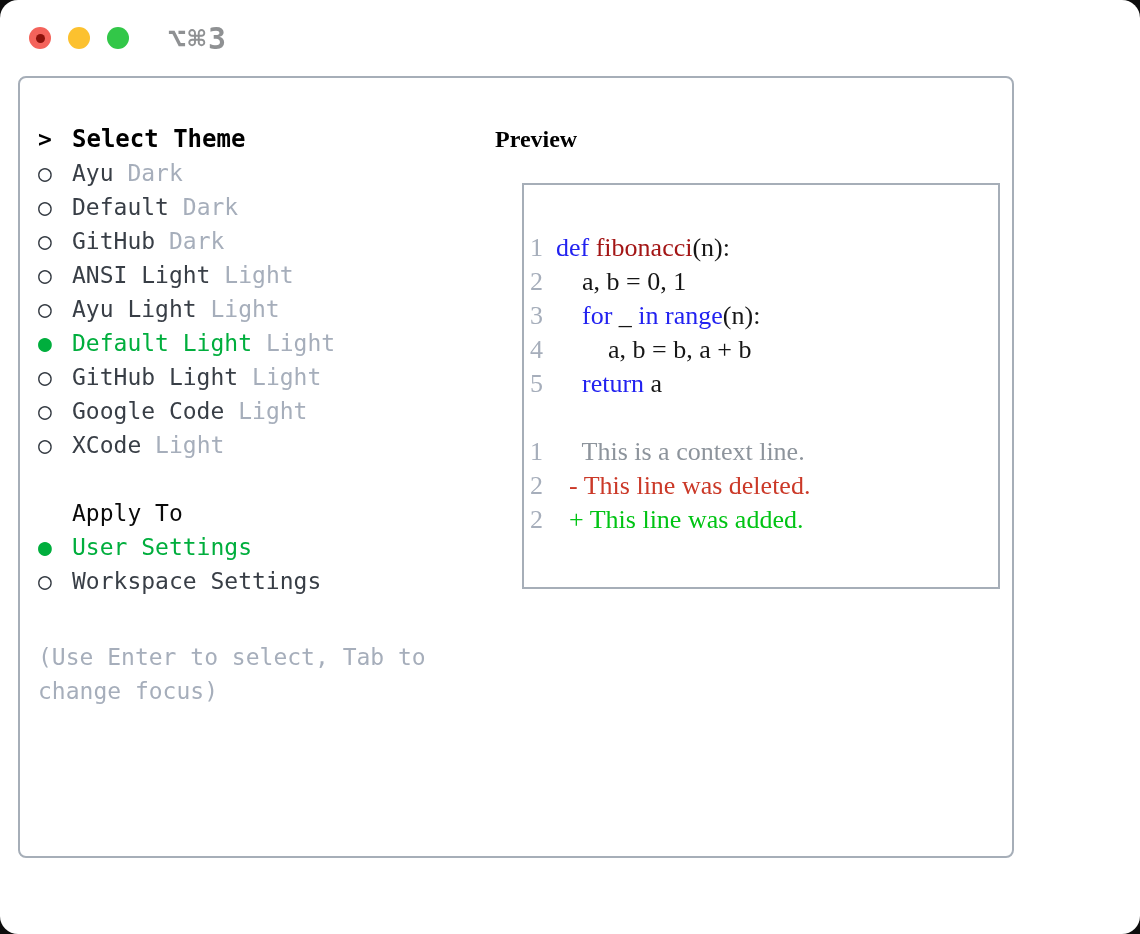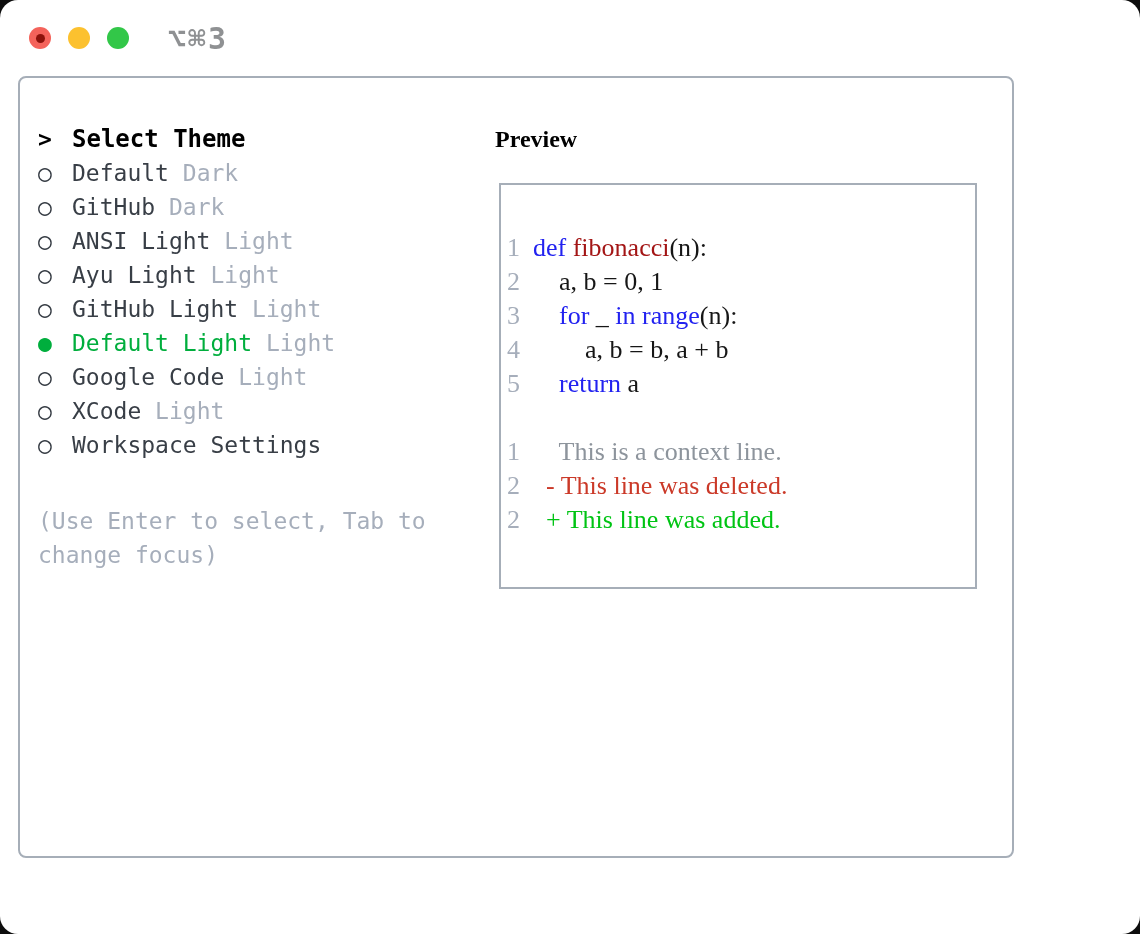--- a/index.html
+++ b/index.html
@@ -47,21 +47,21 @@
   .list-item .name{color:var(--text_dark);}
   .list-item.selected .name{color:var(--ui_green);}
   .list-item.selected .marker{color:var(--ui_green);}
   .tag{color:var(--muted);}
   .apply-title{margin-top:34px;color:var(--heading);padding-left:34px;}
   .hint{margin-top:42px;color:var(--muted);width:436px;white-space:normal;}
   
   .right-col{flex:1;padding-left:17px;font-family:Liberation Serif, serif;}
   .preview-title{line-height:34px;}
   .preview-box{
-    margin-top:27px;margin-left:4px;width:478px;
+    margin-top:27px;margin-left:27px;width:478px;
     border:2px solid var(--border);
     padding:46px 8px 50px 6px;background:#fff;
   }
   .code{font-size:26px;line-height:34px;white-space:pre;color:var(--pl);}
   .code-line{height:34px;}
   .gut{color:var(--gut);}
   .tk-kw{color:var(--kw);}
   .tk-fn{color:var(--fn);}
   .tk-pl{color:var(--pl);}
   .tk-ctx{color:var(--ctx);}
@@ -83,32 +83,35 @@
   </div>
 
   <div class="panel">
 
     <div class="left-col">
       <div class="row picker-title">
         <span class="marker">&gt;</span><span class="t">Select Theme</span>
       </div>
 
       <div id="theme-list">
+          <div class="row list-item"><span class="marker">○</span><span class="name">Ayu</span> <span class="tag">Dark</span></div>
           <div class="row list-item"><span class="marker">○</span><span class="name">Default</span> <span class="tag">Dark</span></div>
           <div class="row list-item"><span class="marker">○</span><span class="name">GitHub</span> <span class="tag">Dark</span></div>
           <div class="row list-item"><span class="marker">○</span><span class="name">ANSI Light</span> <span class="tag">Light</span></div>
           <div class="row list-item"><span class="marker">○</span><span class="name">Ayu Light</span> <span class="tag">Light</span></div>
+          <div class="row list-item selected"><span class="marker">●</span><span class="name">Default Light</span> <span class="tag">Light</span></div>
           <div class="row list-item"><span class="marker">○</span><span class="name">GitHub Light</span> <span class="tag">Light</span></div>
-          <div class="row list-item selected"><span class="marker">●</span><span class="name">Default Light</span> <span class="tag">Light</span></div>
           <div class="row list-item"><span class="marker">○</span><span class="name">Google Code</span> <span class="tag">Light</span></div>
           <div class="row list-item"><span class="marker">○</span><span class="name">XCode</span> <span class="tag">Light</span></div>
         </div>
 
+      <div class="row apply-title">Apply To</div>
 
       <div id="apply-list">
+          <div class="row list-item selected"><span class="marker">●</span><span class="name">User Settings</span></div>
           <div class="row list-item"><span class="marker">○</span><span class="name">Workspace Settings</span></div>
         </div>
 
       <div class="hint">(Use Enter to select, Tab to change focus)</div>
     </div>
 
     <div class="right-col">
       <div class="preview-title">Preview</div>
       <div class="preview-box">
         <div class="code" id="preview-code"><div class="code-line"><span class="gut">1  </span><span class="tk-kw">def</span><span class="tk-pl"> </span><span class="tk-fn">fibonacci</span><span class="tk-pl">(n):</span></div><div class="code-line"><span class="gut">2  </span><span class="tk-pl">    a, b = 0, 1</span></div><div class="code-line"><span class="gut">3  </span><span class="tk-pl">    </span><span class="tk-kw">for</span><span class="tk-pl"> _ </span><span class="tk-kw">in</span><span class="tk-pl"> </span><span class="tk-kw">range</span><span class="tk-pl">(n):</span></div><div class="code-line"><span class="gut">4  </span><span class="tk-pl">        a, b = b, a + b</span></div><div class="code-line"><span class="gut">5  </span><span class="tk-pl">    </span><span class="tk-kw">return</span><span class="tk-pl"> a</span></div><div class="code-line"><span class="gut">   </span></div><div class="code-line"><span class="gut">1  </span><span class="tk-ctx">    This is a context line.</span></div><div class="code-line"><span class="gut">2  </span><span class="tk-del">  - This line was deleted.</span></div><div class="code-line"><span class="gut">2  </span><span class="tk-add">  + This line was added.</span></div></div>

